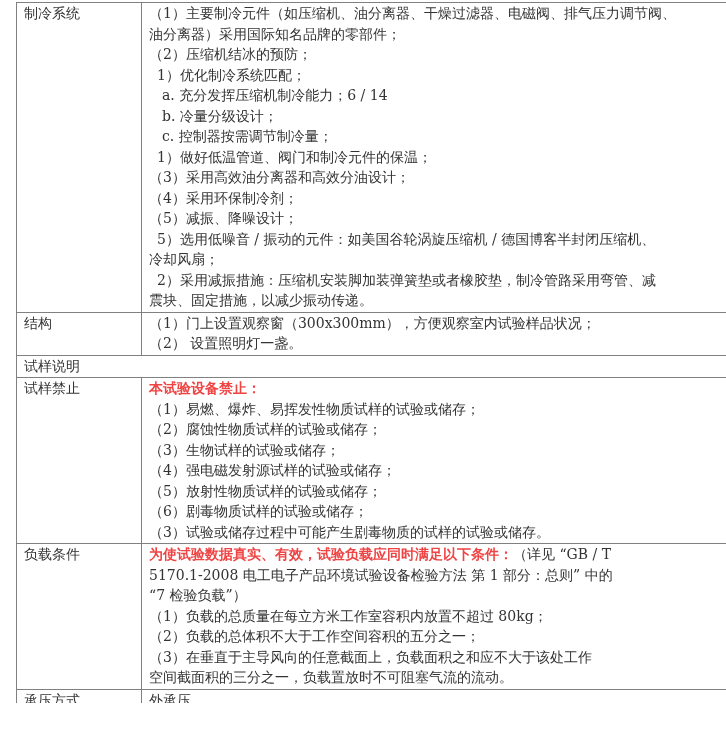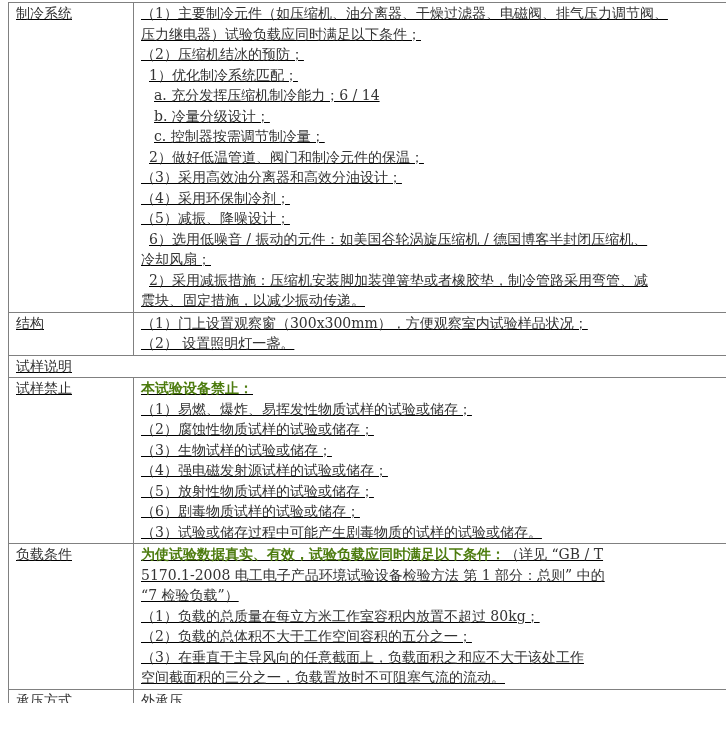--- a/index.html
+++ b/index.html
@@ -5,24 +5,23 @@
   html, body {
     margin: 0;
     padding: 0;
     background: #ffffff;
     font-family: "DejaVu Serif", "Liberation Serif", serif;
   }
   .page {
     width: 726px;
     height: 703px;
     box-sizing: border-box;
-    padding: 2px 8px;
+    padding: 2px 16px;
     background: #ffffff;
     overflow: hidden;
-    text-decoration: underline;
   }
   table.spec-table {
     border-collapse: collapse;
     width: 722px;
     table-layout: fixed;
   }
   table.spec-table td {
     border: 1px solid #808080;
     vertical-align: top;
     padding: 0px 7px 1px 7px;
@@ -37,48 +36,48 @@
   td.span-cell {
     
   }
   .line {
     white-space: pre-wrap;
   }
   .line.ind1 { padding-left: 8px; }
   .line.ind2 { padding-left: 13px; }
   .seg-bold {
     font-weight: bold;
-    color: #4d7c0f;
+    color: #ef4444;
   }
 </style>
 </head>
 <body>
 
 <div class="page">
   <table class="spec-table">
     <colgroup>
       <col style="width:125px">
       <col>
     </colgroup>
     <tbody id="spec-table-body">
         <tr>
           <td class="label-cell">制冷系统</td>
           <td class="content-cell">
             <div class="line"><span>（1）主要制冷元件（如压缩机、油分离器、干燥过滤器、电磁阀、排气压力调节阀、</span></div>
-            <div class="line"><span>压力继电器）试验负载应同时满足以下条件；</span></div>
+            <div class="line"><span>油分离器）采用国际知名品牌的零部件；</span></div>
             <div class="line"><span>（2）压缩机结冰的预防；</span></div>
             <div class="line ind1"><span>1）优化制冷系统匹配；</span></div>
             <div class="line ind2"><span>a. 充分发挥压缩机制冷能力；6 / 14</span></div>
             <div class="line ind2"><span>b. 冷量分级设计；</span></div>
             <div class="line ind2"><span>c. 控制器按需调节制冷量；</span></div>
-            <div class="line ind1"><span>2）做好低温管道、阀门和制冷元件的保温；</span></div>
+            <div class="line ind1"><span>1）做好低温管道、阀门和制冷元件的保温；</span></div>
             <div class="line"><span>（3）采用高效油分离器和高效分油设计；</span></div>
             <div class="line"><span>（4）采用环保制冷剂；</span></div>
             <div class="line"><span>（5）减振、降噪设计；</span></div>
-            <div class="line ind1"><span>6）选用低噪音 / 振动的元件：如美国谷轮涡旋压缩机 / 德国博客半封闭压缩机、</span></div>
+            <div class="line ind1"><span>5）选用低噪音 / 振动的元件：如美国谷轮涡旋压缩机 / 德国博客半封闭压缩机、</span></div>
             <div class="line"><span>冷却风扇；</span></div>
             <div class="line ind1"><span>2）采用减振措施：压缩机安装脚加装弹簧垫或者橡胶垫，制冷管路采用弯管、减</span></div>
             <div class="line"><span>震块、固定措施，以减少振动传递。</span></div>
           </td>
         </tr>
         <tr>
           <td class="label-cell">结构</td>
           <td class="content-cell">
             <div class="line"><span>（1）门上设置观察窗（300x300mm），方便观察室内试验样品状况；</span></div>
             <div class="line"><span>（2） 设置照明灯一盏。</span></div>

